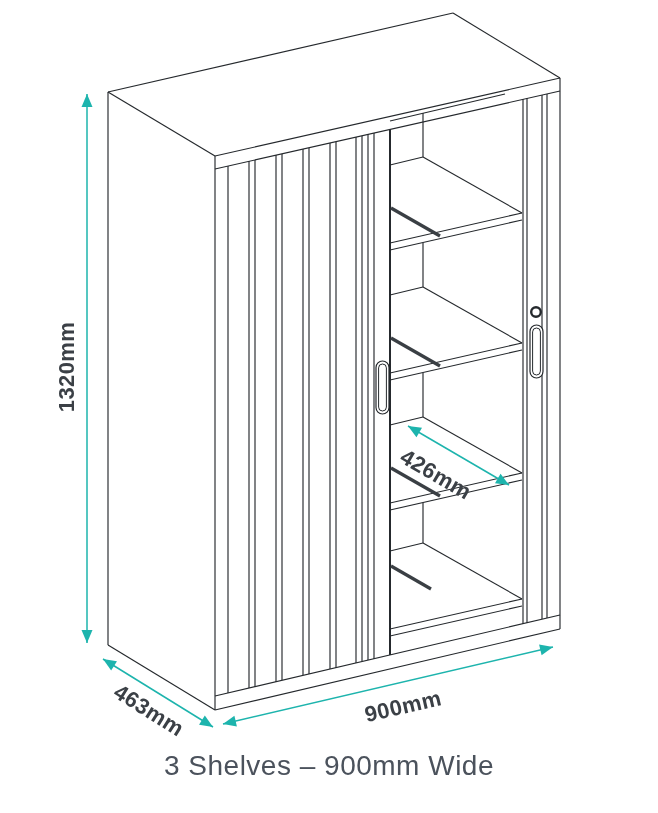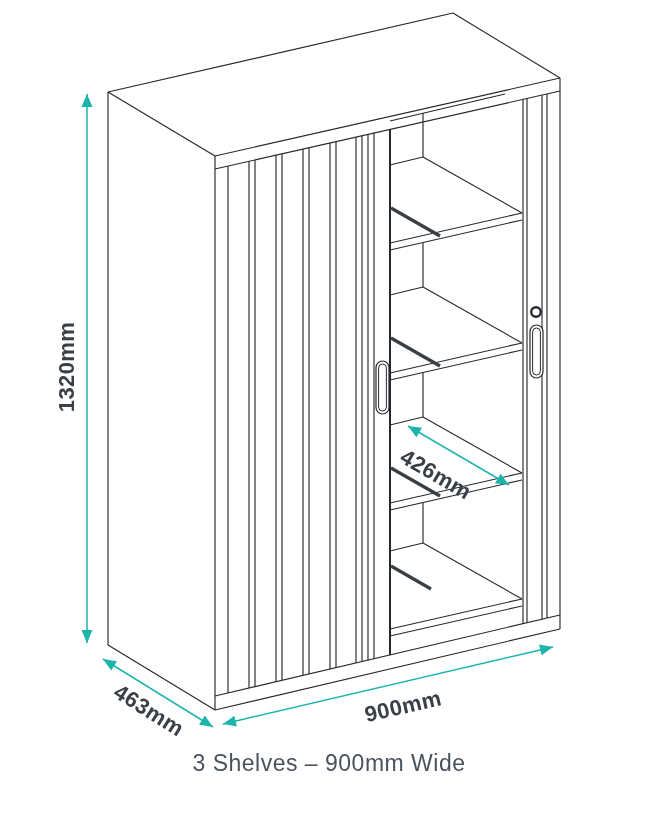--- a/index.html
+++ b/index.html
@@ -1,21 +1,21 @@
 <!DOCTYPE html>
 <html><head>
 <meta charset="utf-8">
 <style>
   html,body{margin:0;padding:0;background:#ffffff;}
   body{width:658px;height:813px;position:relative;font-family:"Liberation Sans",sans-serif;overflow:hidden;}
   #stage{position:absolute;left:0;top:0;width:658px;height:813px;}
   svg{position:absolute;left:0;top:0;}
   .caption{
     position:absolute;left:0;top:750px;width:658px;text-align:center;
-    font-size:23px;font-weight:400;letter-spacing:0.5px;color:#4b525c;
+    font-size:28px;font-weight:400;letter-spacing:0.5px;color:#4b525c;
     font-family:"Liberation Sans",sans-serif;
   }
   .dim-label{
     font-family:"Liberation Sans",sans-serif;
     font-weight:700;font-size:22px;letter-spacing:0.4px;
   }
 </style>
 </head>
 <body>
 

